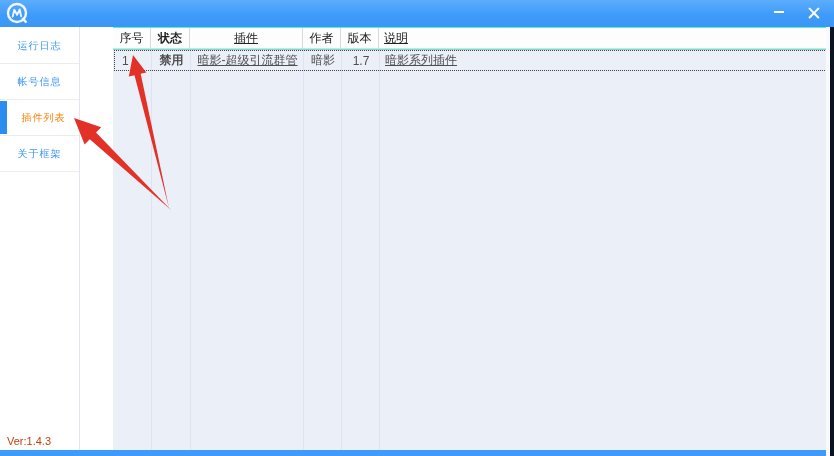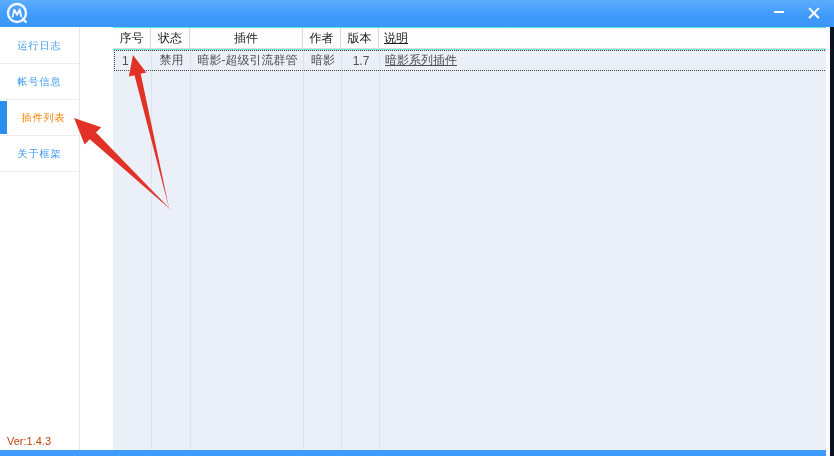--- a/index.html
+++ b/index.html
@@ -26,22 +26,22 @@
   .nav-item.selected{color:#ff7e01;padding-left:8px;}
   .nav-item.selected .indicator{display:block;position:absolute;left:0;top:1px;bottom:1px;width:7px;background:#2c8df0;}
   .version{position:absolute;left:7px;bottom:3px;color:#c2410c;font-size:11px;}
   
   .main{position:absolute;left:81px;top:27px;width:745px;height:423px;background:#5eead4;margin-left:32px;}
   .table-header{position:absolute;left:0;top:1px;width:745px;height:21px;background:#fdfdfd;
     display:flex;border-bottom:1px solid #dcdcdc;color:#222;font-size:12px;}
   .th{display:flex;align-items:center;justify-content:center;height:100%;border-right:1px solid #d9d9d9;}
   .th:last-child{border-right:none;}
   .col-no{width:38px;}
-  .col-status{width:39px;}
-  .col-plugin{width:113px;}
+  .col-status{width:39px;font-weight:bold;}
+  .col-plugin{width:113px;text-decoration:underline;}
   .col-author{width:38px;}
   .col-version{width:38px;}
   .col-desc{flex:1;justify-content:flex-start;padding-left:5px;text-decoration:underline;}
   .table-body-bg{position:absolute;left:0;top:23px;width:745px;height:400px;background:#ebeff8;}
   .vline{position:absolute;top:0;bottom:0;width:1px;background:#dde3f1;}
   .table-row{position:absolute;left:1px;top:23px;width:743px;height:21px;display:flex;
     border:1px dotted #404040;color:#4f4f4f;font-size:12px;background:transparent;cursor:default;}
   .td{display:flex;align-items:center;justify-content:center;height:100%;}
   .td.col-no{justify-content:flex-start;padding-left:7px;width:37px;}
   .td.col-desc{justify-content:flex-start;padding-left:5px;}

